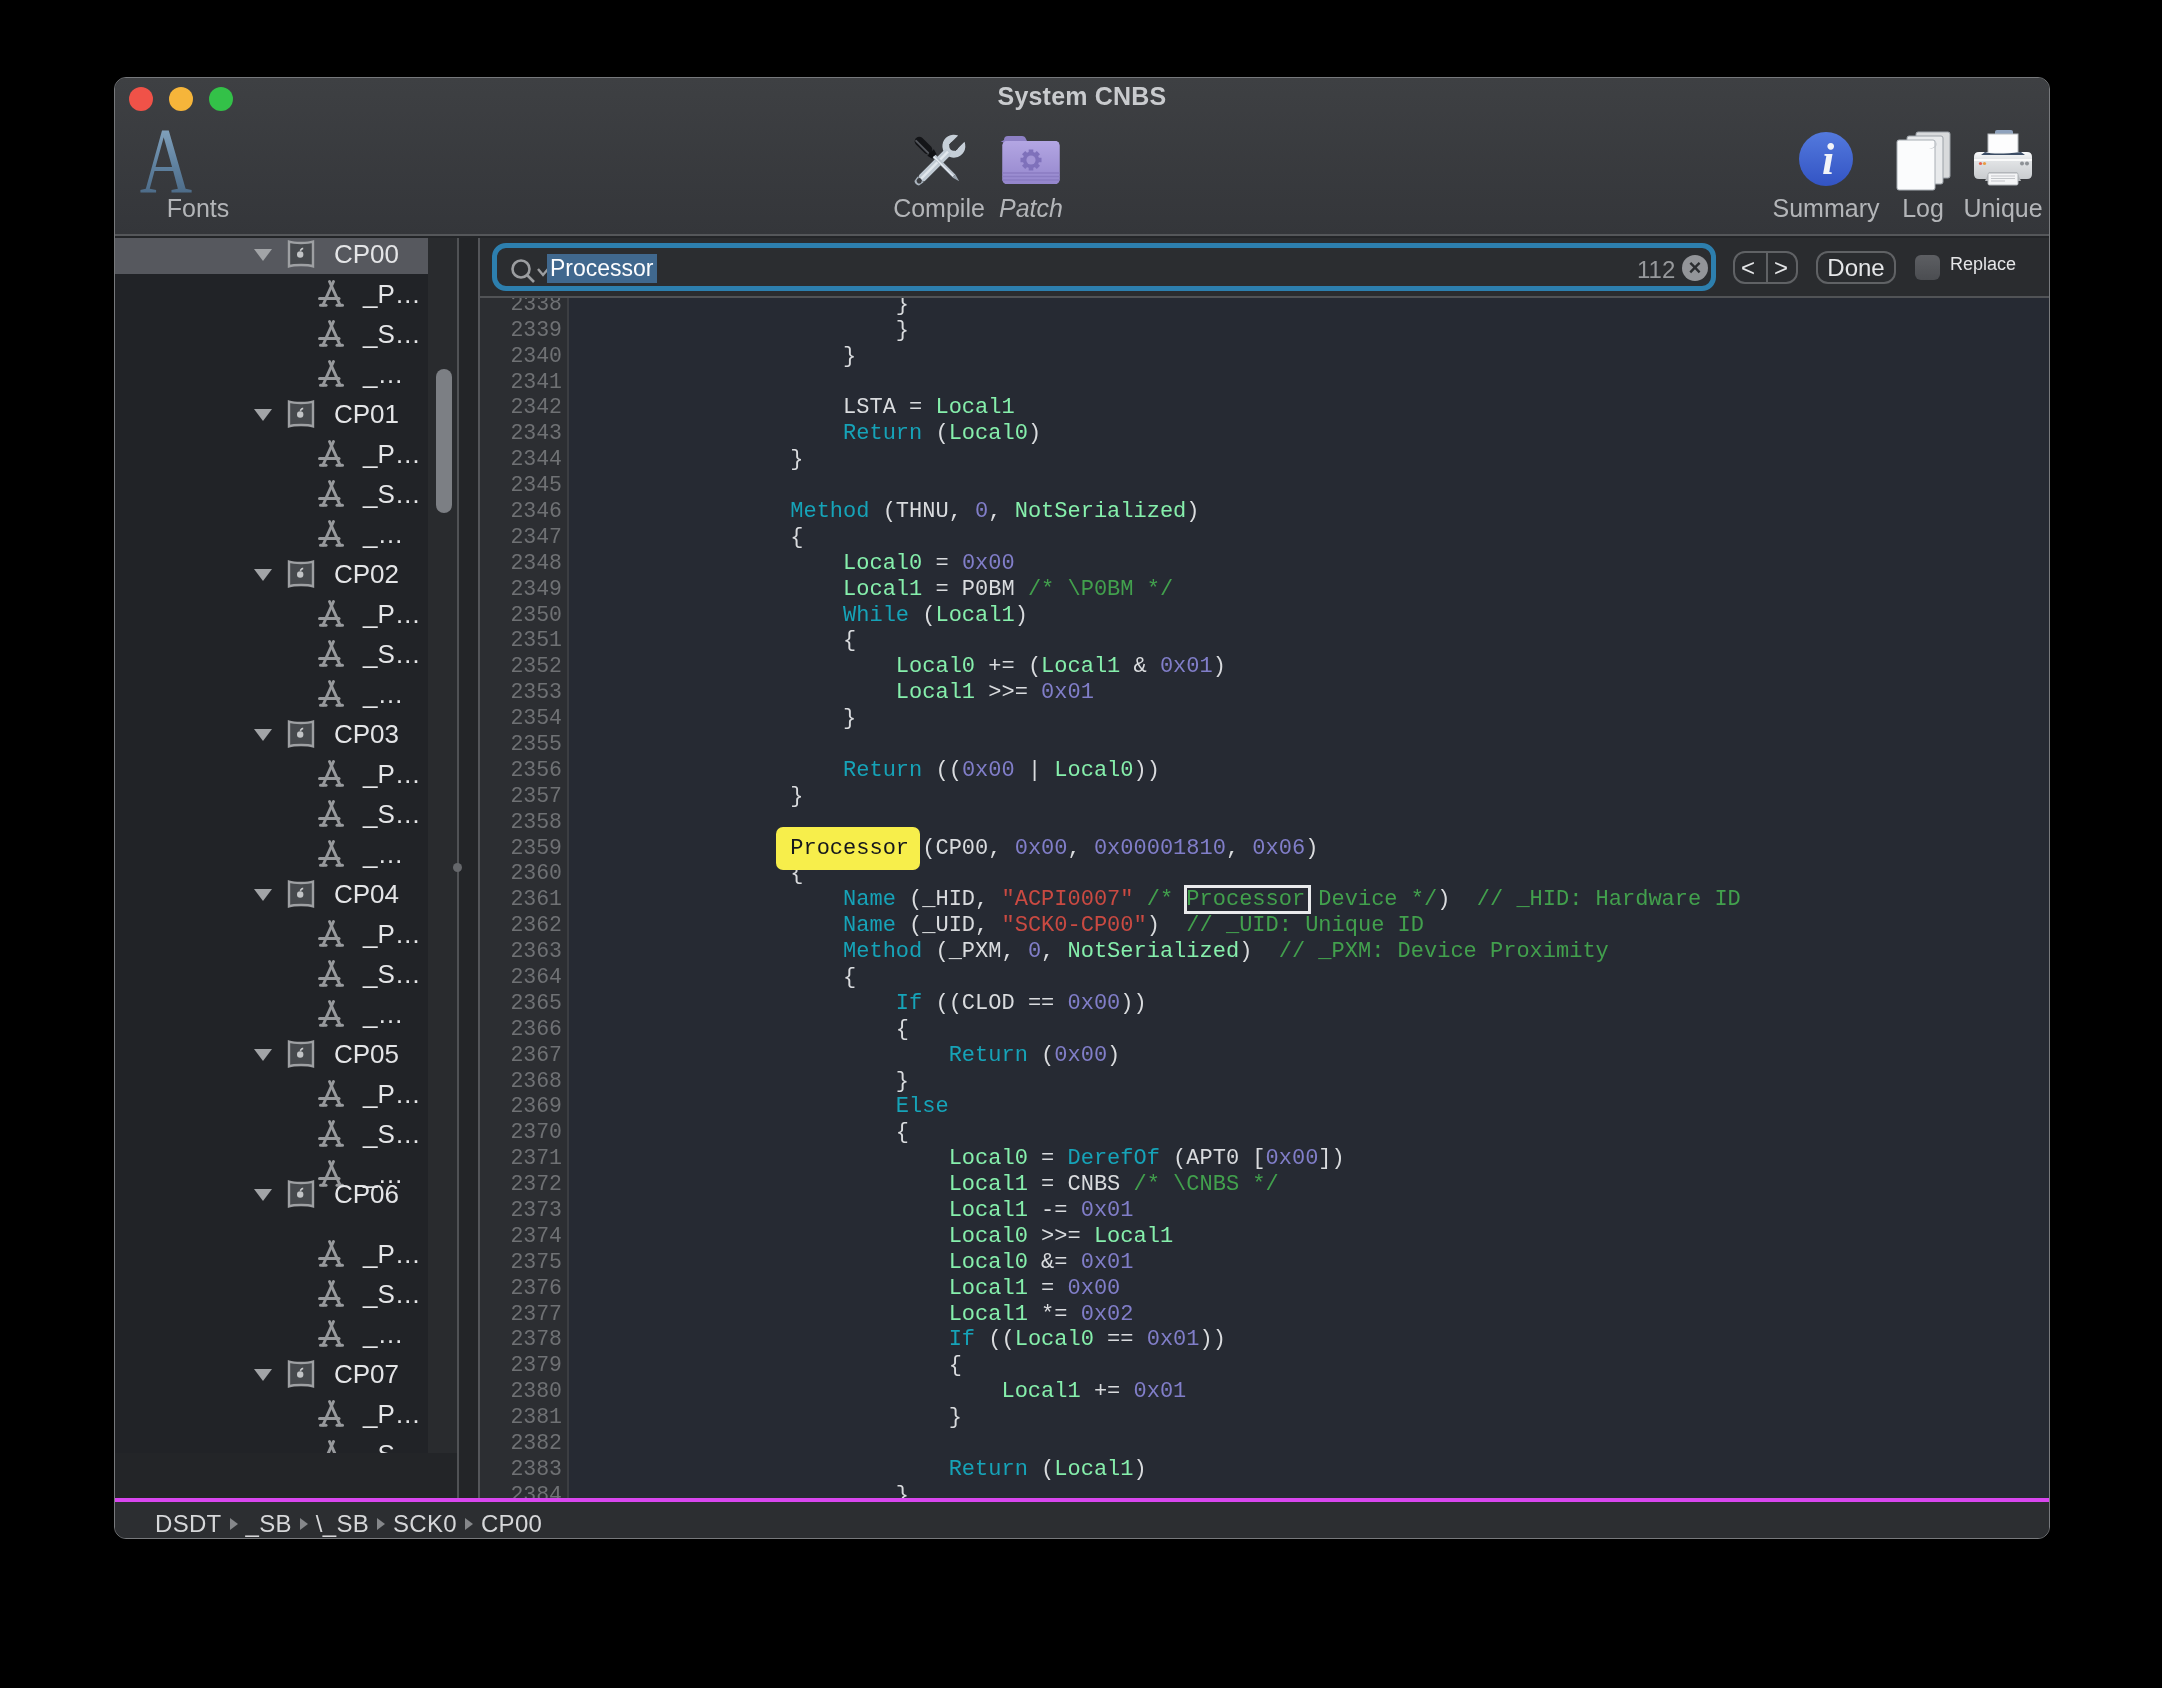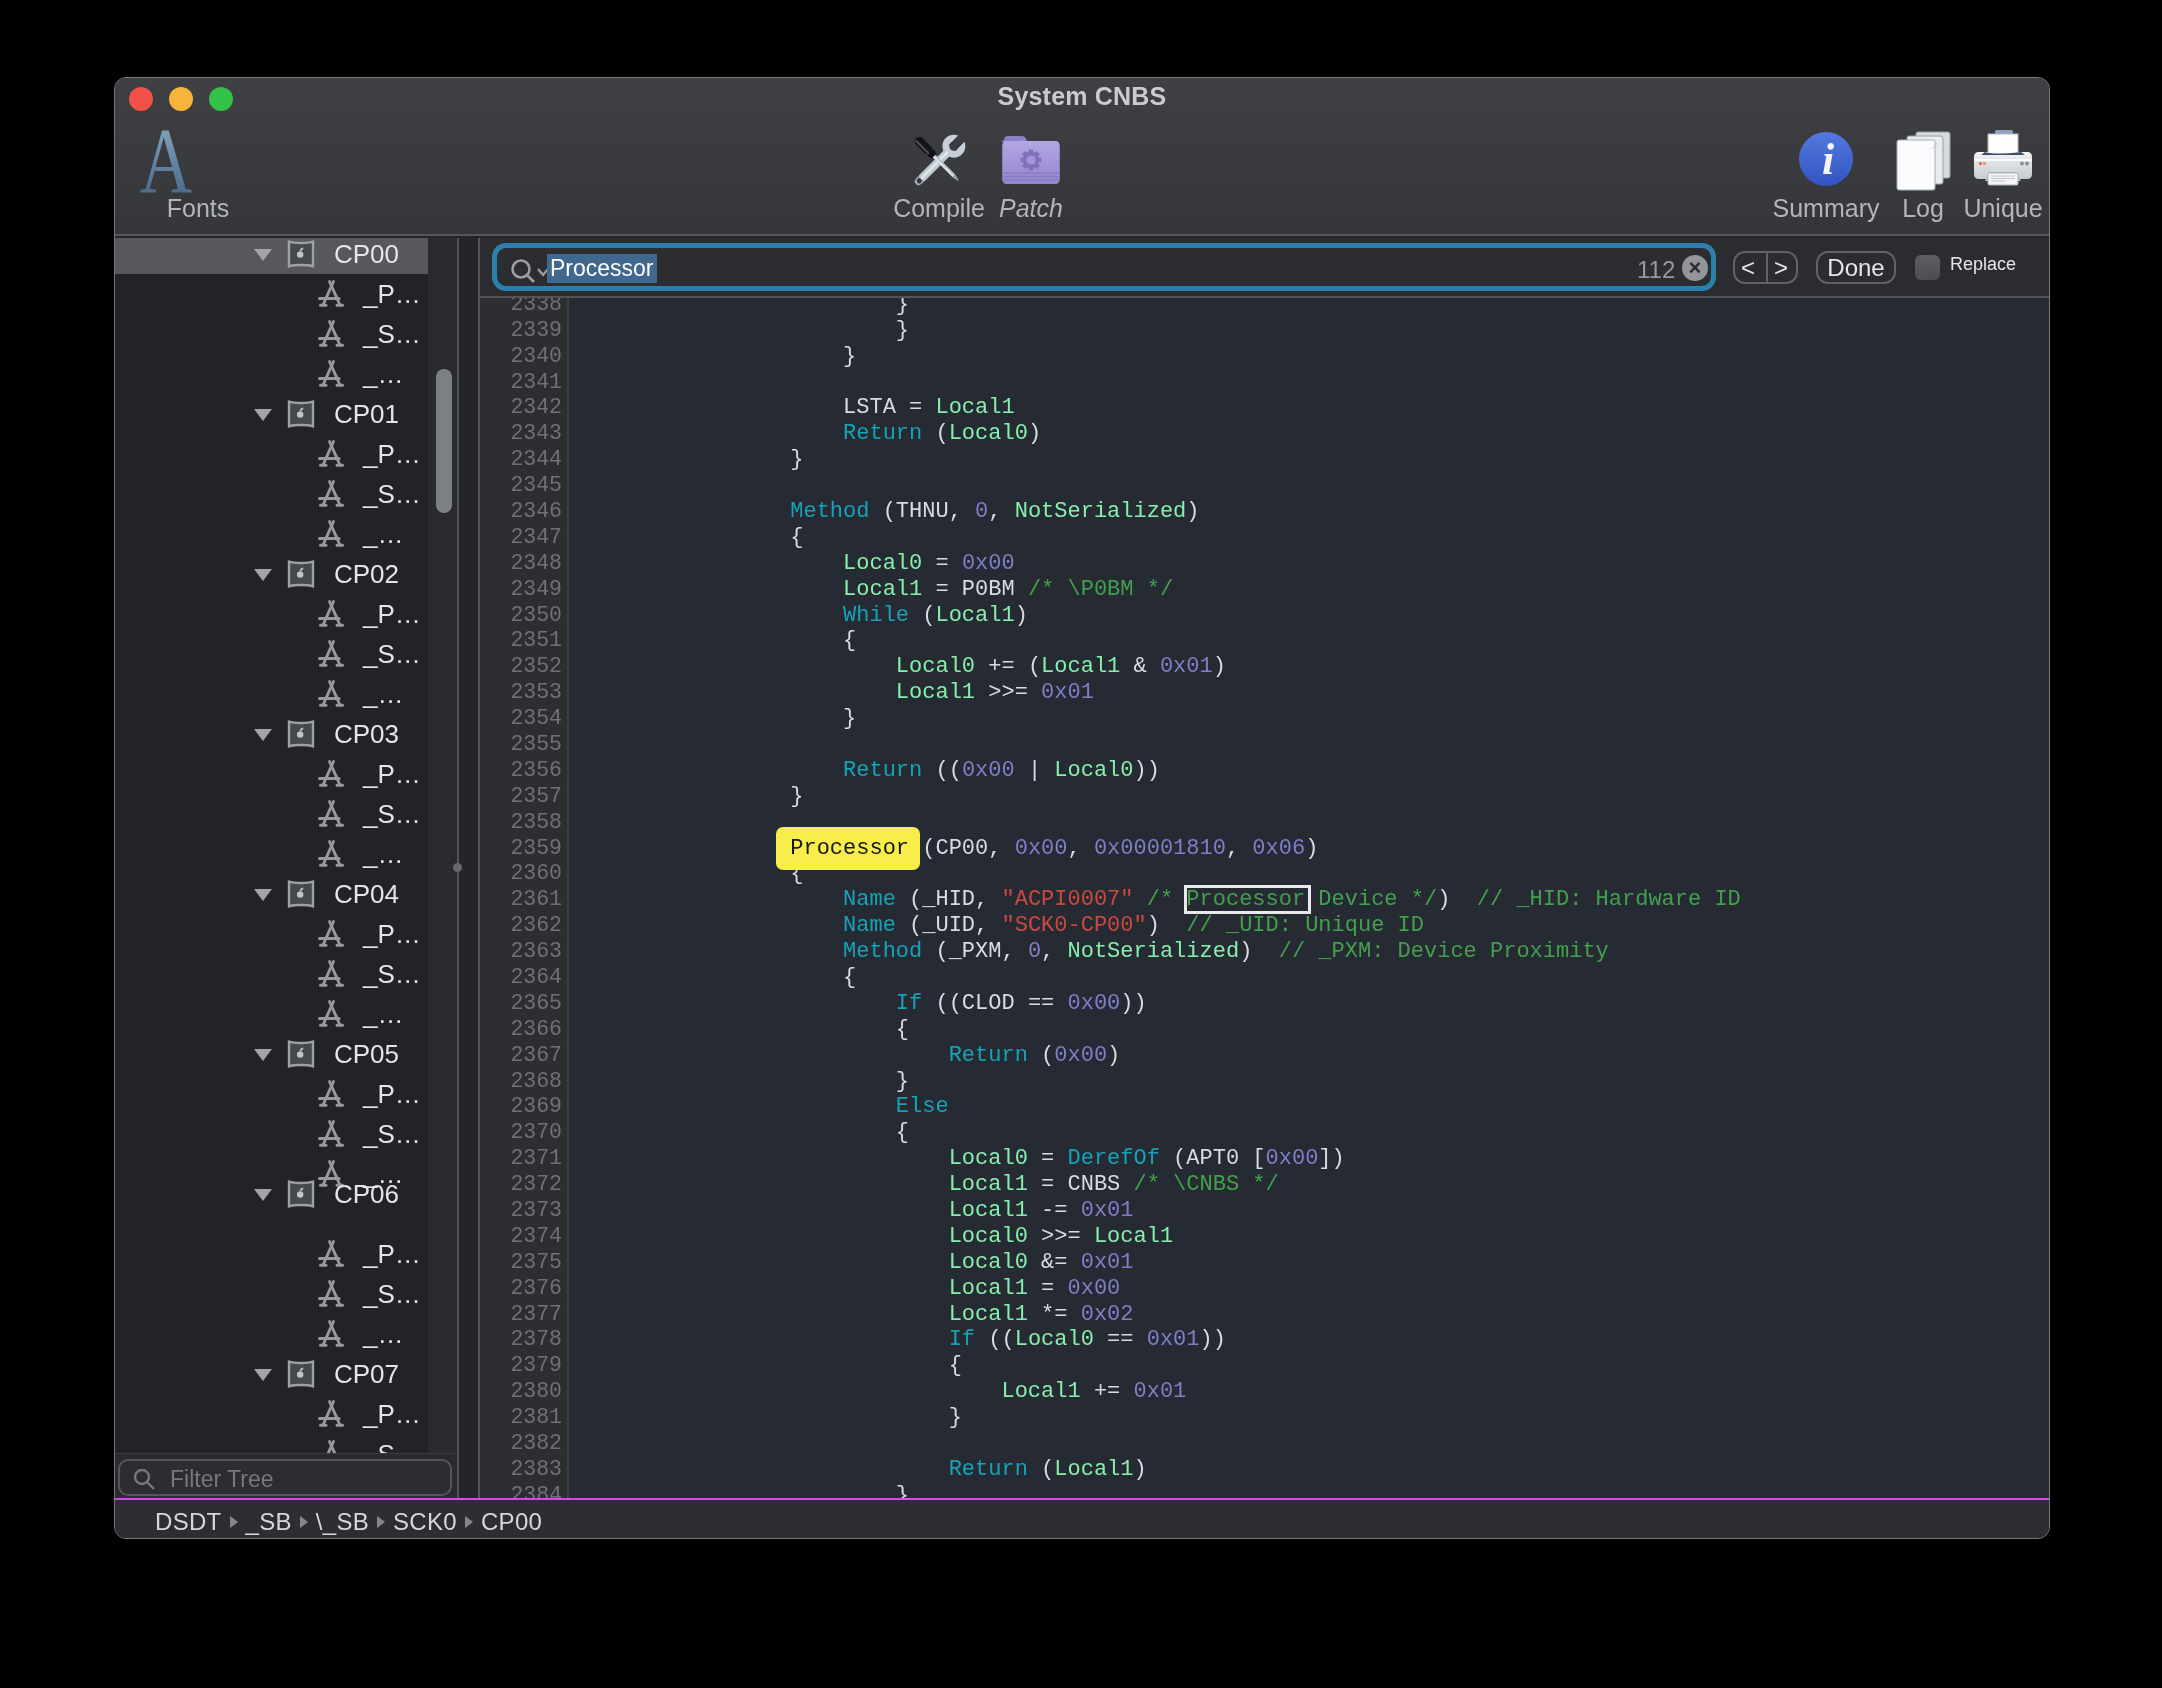--- a/index.html
+++ b/index.html
@@ -66,21 +66,21 @@
   font:22px/25.895px "Liberation Mono", monospace; color:#d9dbde; white-space:pre; }
 #code i { font-style:normal; }
 .t { color:#16a3b8; } .m { color:#86efac; } .v { color:#817ec9; }
 .g { color:#42a04d; } .r { color:#ca4a42; } .k { color:#15171c; position:relative; z-index:3; }
 #ybub { position:absolute; left:296px; top:529px; width:144px; height:43px;
   background:#f7ee4b; border-radius:7px; z-index:2; }
 #wbox { position:absolute; left:704px; top:587px; width:127px; height:29px; box-sizing:border-box;
   border:3px solid #e9eaec; z-index:4; }
 
 #sbar { position:absolute; left:0; top:1420px; width:1936px; height:42px;
-  background:#2c2e31; border-top:2px solid #d946ef; }
+  background:#2c2e31; border-top:4px solid #d946ef; }
 #crumbs { position:absolute; left:40px; top:8px; display:flex; align-items:center;
   font-size:24px; letter-spacing:0.3px; color:#d6d7d9; }
 #crumbs .sep { width:0; height:0; border-top:6px solid transparent; border-bottom:6px solid transparent;
   border-left:8px solid #85878a; margin:0 8px; }
 </style></head>
 <body>
 <div id="win">
   <div id="tbar">
     <span class="tl" style="left:14px; background:#f05248;"></span>
     <span class="tl" style="left:54px; background:#f6b53a;"></span>
@@ -530,29 +530,20 @@
             </g>
           </svg></span>
         <span class="tlabel" style="left:248px">_S…</span>
       </div>
   </div>
   <div id="lane"></div>
   <div id="thumb"></div>
   <div id="strip"></div>
   <div id="vdiv"></div>
   <div id="dimple"></div>
-  <div id="filtarea">
-    <div id="filtfield">
-      <svg class="abs" style="left:12px;top:6px" width="26" height="26" viewBox="0 0 26 26">
-          <circle cx="10" cy="10" r="7" stroke="#76787b" stroke-width="2.4" fill="none"></circle>
-          <path d="M15 15 L22 22" stroke="#76787b" stroke-width="2.4"></path>
-        </svg>
-      <span class="ph">Filter Tree</span>
-    </div>
-  </div>
   <div id="edbox"></div>
   <div class="abs" style="left:365px;top:218px;width:1569px;height:2px;background:#515356;"></div>
   <div id="edclip">
     <div id="gutter"></div>
       <div id="gsep"></div>
       <div id="codebg"></div>
     <div id="ybub"></div>
       <div id="wbox"></div>
     <pre id="nums">2338<br>2339<br>2340<br>2341<br>2342<br>2343<br>2344<br>2345<br>2346<br>2347<br>2348<br>2349<br>2350<br>2351<br>2352<br>2353<br>2354<br>2355<br>2356<br>2357<br>2358<br>2359<br>2360<br>2361<br>2362<br>2363<br>2364<br>2365<br>2366<br>2367<br>2368<br>2369<br>2370<br>2371<br>2372<br>2373<br>2374<br>2375<br>2376<br>2377<br>2378<br>2379<br>2380<br>2381<br>2382<br>2383<br>2384</pre>
     <pre id="code">                        }<br>                        }<br>                    }<br><br>                    LSTA = <i class="m">Local1</i><br>                    <i class="t">Return</i> (<i class="m">Local0</i>)<br>                }<br><br>                <i class="t">Method</i> (THNU, <i class="v">0</i>, <i class="m">NotSerialized</i>)<br>                {<br>                    <i class="m">Local0</i> = <i class="v">0x00</i><br>                    <i class="m">Local1</i> = P0BM <i class="g">/* \P0BM */</i><br>                    <i class="t">While</i> (<i class="m">Local1</i>)<br>                    {<br>                        <i class="m">Local0</i> += (<i class="m">Local1</i> &amp; <i class="v">0x01</i>)<br>                        <i class="m">Local1</i> &gt;&gt;= <i class="v">0x01</i><br>                    }<br><br>                    <i class="t">Return</i> ((<i class="v">0x00</i> | <i class="m">Local0</i>))<br>                }<br><br>                <i class="k">Processor</i> (CP00, <i class="v">0x00</i>, <i class="v">0x00001810</i>, <i class="v">0x06</i>)<br>                {<br>                    <i class="t">Name</i> (_HID, <i class="r">"ACPI0007"</i> <i class="g">/* Processor Device */</i>)  <i class="g">// _HID: Hardware ID</i><br>                    <i class="t">Name</i> (_UID, <i class="r">"SCK0-CP00"</i>)  <i class="g">// _UID: Unique ID</i><br>                    <i class="t">Method</i> (_PXM, <i class="v">0</i>, <i class="m">NotSerialized</i>)  <i class="g">// _PXM: Device Proximity</i><br>                    {<br>                        <i class="t">If</i> ((CLOD == <i class="v">0x00</i>))<br>                        {<br>                            <i class="t">Return</i> (<i class="v">0x00</i>)<br>                        }<br>                        <i class="t">Else</i><br>                        {<br>                            <i class="m">Local0</i> = <i class="t">DerefOf</i> (APT0 [<i class="v">0x00</i>])<br>                            <i class="m">Local1</i> = CNBS <i class="g">/* \CNBS */</i><br>                            <i class="m">Local1</i> -= <i class="v">0x01</i><br>                            <i class="m">Local0</i> &gt;&gt;= <i class="m">Local1</i><br>                            <i class="m">Local0</i> &amp;= <i class="v">0x01</i><br>                            <i class="m">Local1</i> = <i class="v">0x00</i><br>                            <i class="m">Local1</i> *= <i class="v">0x02</i><br>                            <i class="t">If</i> ((<i class="m">Local0</i> == <i class="v">0x01</i>))<br>                            {<br>                                <i class="m">Local1</i> += <i class="v">0x01</i><br>                            }<br><br>                            <i class="t">Return</i> (<i class="m">Local1</i>)<br>                        }</pre>

